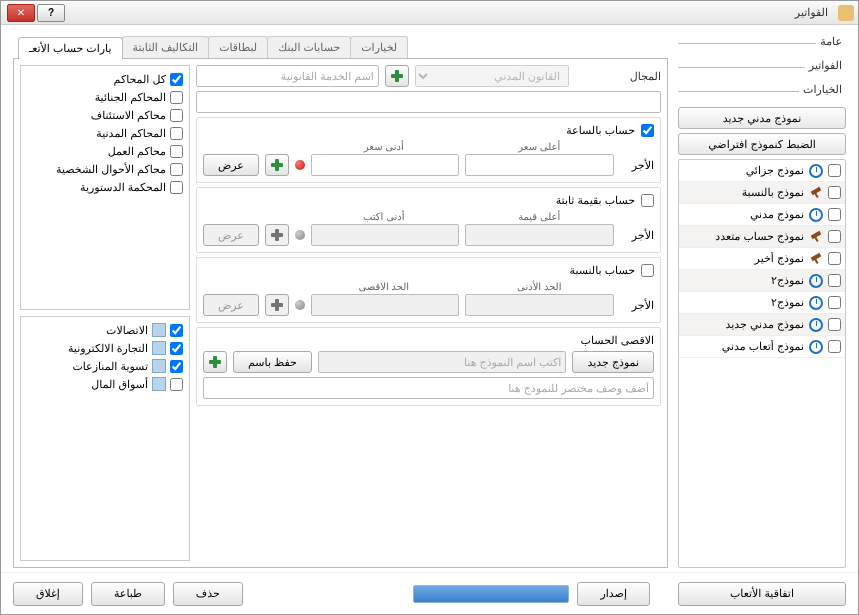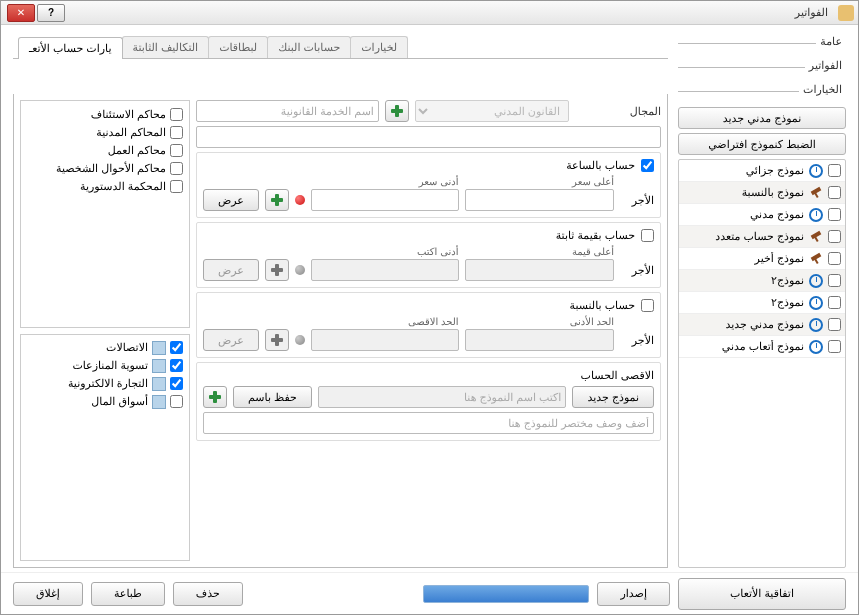--- a/index.html
+++ b/index.html
@@ -21,21 +21,21 @@
 .side-item { display: flex; align-items: center; height: 22px; padding: 0 4px; border-bottom: 1px solid #eee; }
 .side-item:nth-child(even) { background: #f4f3f1; }
 .side-item input[type=checkbox] { margin-left: 4px; }
 .side-item .si-icon { width: 16px; height: 16px; margin-left: 4px; display: flex; align-items: center; justify-content: center; }
 .side-item .si-label { flex: 1; white-space: nowrap; overflow: hidden; }
 .clock-icon { width: 14px; height: 14px; border: 2px solid #1a6fc4; border-radius: 50%; position: relative; }
 .clock-icon::before { content: ""; position: absolute; width: 1px; height: 5px; background: #1a6fc4; left: 5px; top: 1px; }
 .hammer-icon { width: 14px; height: 14px; position: relative; }
 .hammer-icon::before { content: ""; position: absolute; width: 10px; height: 4px; background: #8b4a1f; top: 3px; left: 2px; transform: rotate(-30deg); }
 .hammer-icon::after { content: ""; position: absolute; width: 2px; height: 7px; background: #8b4a1f; top: 5px; left: 6px; transform: rotate(-30deg); }
-.main { flex: 1; display: flex; flex-direction: column; min-width: 0; gap: 35px; }
+.main { flex: 1; display: flex; flex-direction: column; min-width: 0; }
 .tabbar { display: flex; border-bottom: 1px solid #bbb; height: 24px; align-items: flex-end; flex-direction: row-reverse; padding-left: 6px; }
 .tab { padding: 4px 10px; border: 1px solid #ccc; border-bottom: none; margin-left: -1px; background: #f0f0f0; color: #666; font-size: 11px; cursor: pointer; border-radius: 3px 3px 0 0; }
 .tab.active { background: #fff; color: #000; border-color: #bbb; position: relative; top: 1px; }
 .tab-content { flex: 1; border: 1px solid #bbb; border-top: none; padding: 6px; display: flex; gap: 6px; overflow: hidden; }
 .court-col { width: 170px; display: flex; flex-direction: column; gap: 6px; }
 .court-box { border: 1px solid #ccc; background: #fff; padding: 4px 6px; }
 .court-row { display: flex; align-items: center; height: 18px; }
 .court-row input[type=checkbox] { margin-left: 4px; }
 .court-row .c-icon { width: 14px; height: 14px; background: #b8d4ea; border: 1px solid #7fa8c9; margin-left: 4px; }
 .form-col { flex: 1; display: flex; flex-direction: column; gap: 4px; min-width: 0; }
@@ -46,32 +46,32 @@
 .disabled { background: #f0f0f0 !important; color: #999 !important; }
 .icon-btn { width: 24px; height: 22px; border: 1px solid #a8a8a8; border-radius: 3px; background: linear-gradient(#fefefe,#e4e4e4); display: flex; align-items: center; justify-content: center; cursor: pointer; }
 .plus-icon { width: 12px; height: 12px; position: relative; }
 .plus-icon::before, .plus-icon::after { content: ""; position: absolute; background: #2d8f3e; border-radius: 1px; }
 .plus-icon::before { width: 12px; height: 4px; top: 4px; left: 0; }
 .plus-icon::after { width: 4px; height: 12px; top: 0; left: 4px; }
 .calc-section { border: 1px solid #ddd; border-radius: 2px; padding: 6px; background: #fff; }
 .sec-title { display: flex; align-items: center; gap: 4px; margin-bottom: 4px; }
 .sec-title input[type=checkbox] { margin-left: 2px; }
 .price-head { display: flex; gap: 6px; margin-bottom: 2px; }
-.price-head .ph { flex: 1; text-align: right; color: #666; font-size: 10px; }
+.price-head .ph { flex: 1; text-align: center; color: #666; font-size: 10px; }
 .price-row { display: flex; gap: 6px; align-items: center; }
 .price-row .pr-label { width: 34px; text-align: right; }
 .price-row input[type=text] { flex: 1; min-width: 0; }
 .dot { width: 10px; height: 10px; border-radius: 50%; }
 .dot-red { background: radial-gradient(circle at 30% 30%, #ff7a7a, #c11); }
 .dot-grey { background: radial-gradient(circle at 30% 30%, #ccc, #888); }
 .small-btn { height: 22px; padding: 0 14px; border: 1px solid #a8a8a8; border-radius: 3px; background: linear-gradient(#fefefe,#e4e4e4); font-size: 11px; cursor: pointer; }
 .footer { height: 42px; display: flex; align-items: center; padding: 0 12px; gap: 8px; border-top: 1px solid #eee; }
 .footer .ft-btn { height: 24px; padding: 0 22px; border: 1px solid #a8a8a8; border-radius: 3px; background: linear-gradient(#fefefe,#e4e4e4); font-size: 11px; cursor: pointer; }
 .progress { flex: 1; height: 18px; border: 1px solid #8fb4da; border-radius: 2px; background: linear-gradient(#6ea9e4, #3b7fd1); max-width: 280px; }
-.side-ft-btn { height: 32px; padding: 0 20px; border: 1px solid #a8a8a8; border-radius: 3px; background: linear-gradient(#fefefe,#e4e4e4); font-size: 11px; cursor: pointer; width: 168px; }
+.side-ft-btn { height: 24px; padding: 0 20px; border: 1px solid #a8a8a8; border-radius: 3px; background: linear-gradient(#fefefe,#e4e4e4); font-size: 11px; cursor: pointer; width: 168px; margin-left: 20px; }
 .full-input { width: 100%; }
 .desc-input { width: 100%; height: 22px; }
 </style>
 </head>
 <body>
 
 <div class="window">
   <div class="titlebar">
     <div class="win-btn win-close">✕</div>
     <div class="win-btn win-help">?</div>
@@ -274,20 +274,28 @@
                   <span class="plus-icon"></span>
                 </button>
             </div>
             <input type="text" class="desc-input" placeholder="أضف وصف مختصر للنموذج هنا" style="">
           </div>
         </div>
 
         <div class="court-col">
           <div class="court-box" style="flex:1" id="courts-list">
               <div class="court-row">
+                <input type="checkbox" checked="" style="">
+                <span>كل المحاكم</span>
+              </div>
+              <div class="court-row">
+                <input type="checkbox" style="">
+                <span>المحاكم الجنائية</span>
+              </div>
+              <div class="court-row">
                 <input type="checkbox" style="">
                 <span>محاكم الاستئناف</span>
               </div>
               <div class="court-row">
                 <input type="checkbox" style="">
                 <span>المحاكم المدنية</span>
               </div>
               <div class="court-row">
                 <input type="checkbox" style="">
                 <span>محاكم العمل</span>
@@ -303,26 +311,26 @@
             </div>
           <div class="court-box" style="flex:1" id="categories-list">
               <div class="court-row">
                 <input type="checkbox" checked="" style="">
                 <span class="c-icon"></span>
                 <span>الاتصالات</span>
               </div>
               <div class="court-row">
                 <input type="checkbox" checked="" style="">
                 <span class="c-icon"></span>
+                <span>التجارة الالكترونية</span>
+              </div>
+              <div class="court-row">
+                <input type="checkbox" checked="" style="">
+                <span class="c-icon"></span>
                 <span>تسوية المنازعات</span>
-              </div>
-              <div class="court-row">
-                <input type="checkbox" checked="" style="">
-                <span class="c-icon"></span>
-                <span>التجارة الالكترونية</span>
               </div>
               <div class="court-row">
                 <input type="checkbox" style="">
                 <span class="c-icon"></span>
                 <span>أسواق المال</span>
               </div>
             </div>
         </div>
       </div>
     </div>

